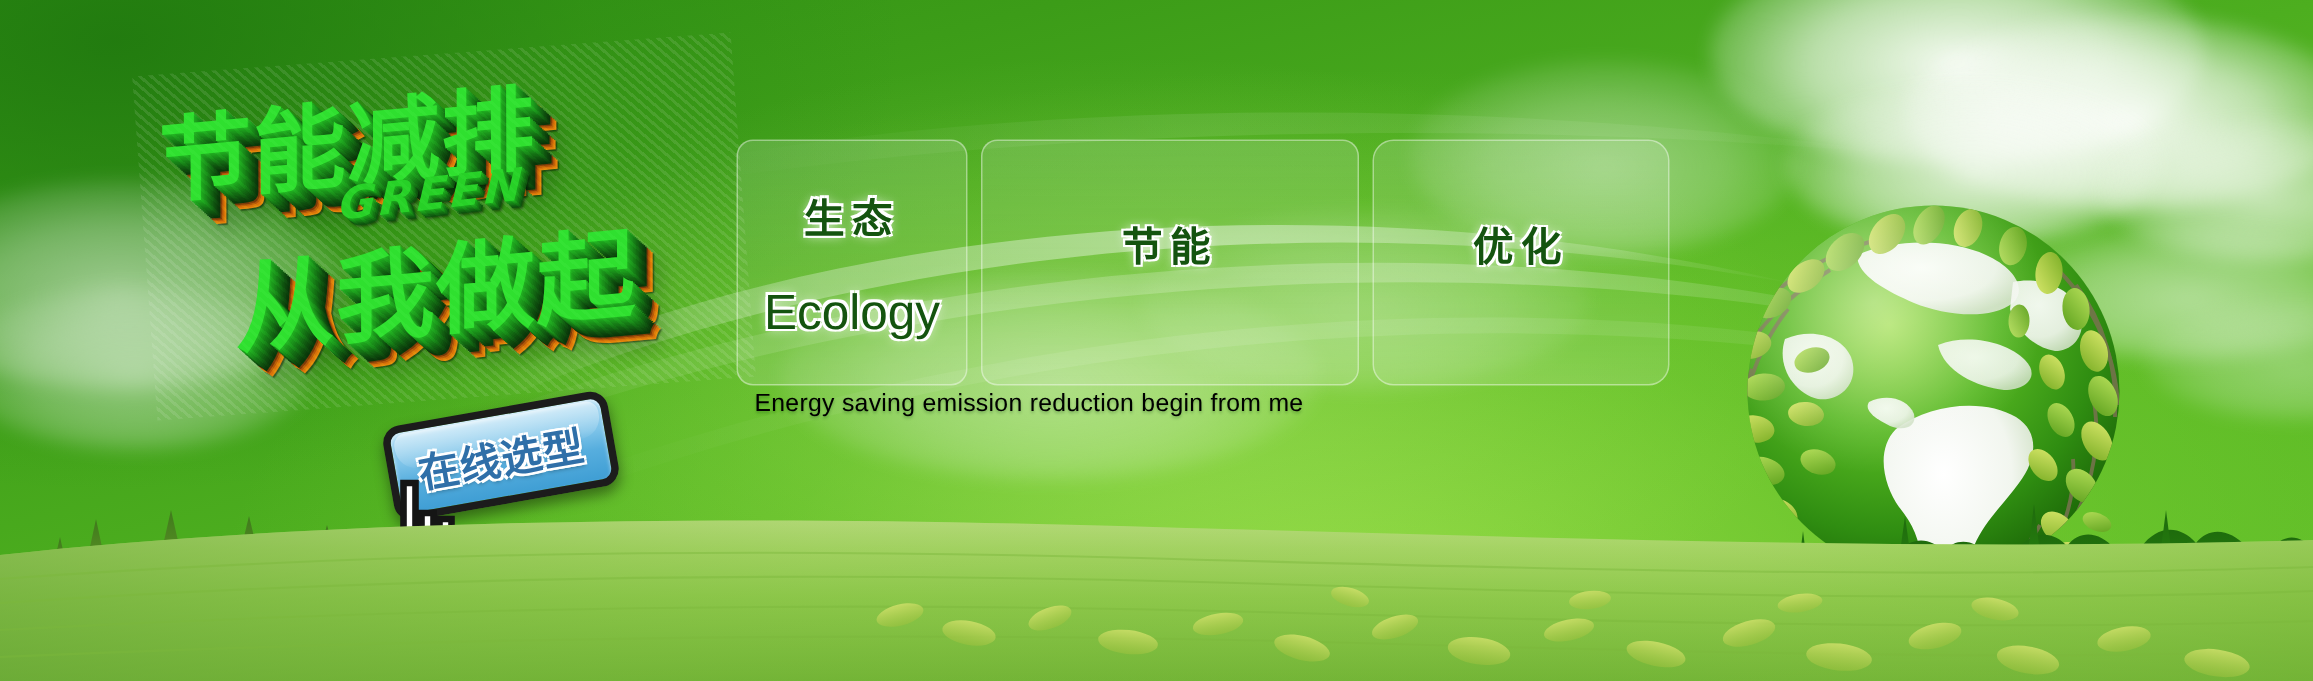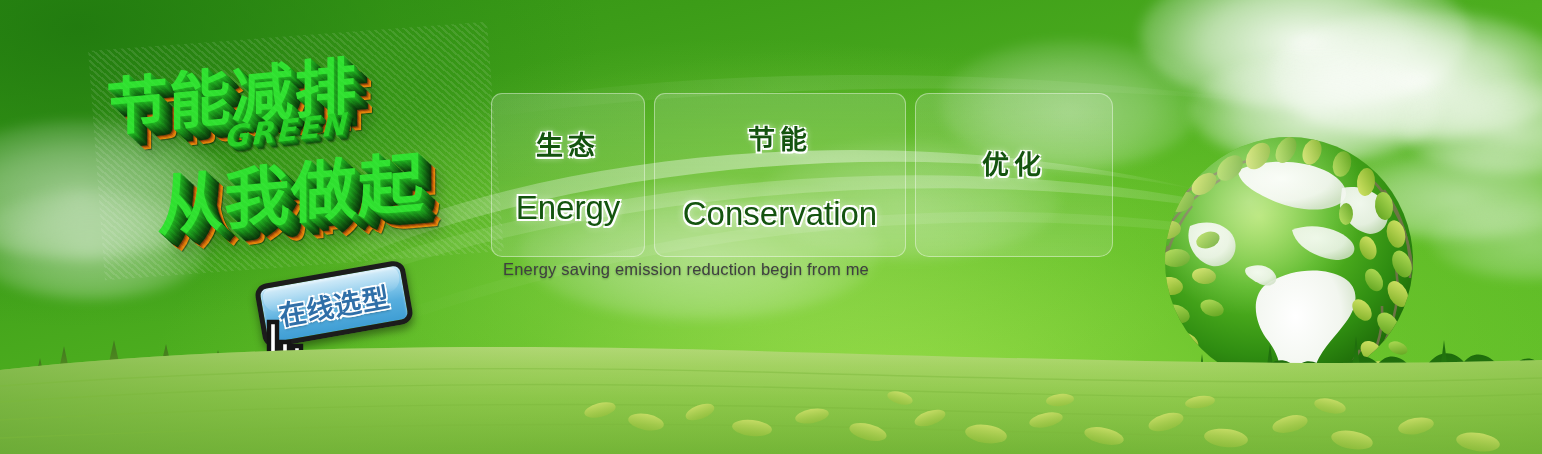--- a/index.html
+++ b/index.html
@@ -243,21 +243,21 @@
        0 0 8px rgba(255,255,255,0.95);
   }
 
   
   .tagline {
     position: absolute;
     left: 503px;
     top: 260px;
     font-family: "Liberation Sans", sans-serif;
     font-size: 16.5px;
-    color: #404040;
+    color: #000000;
     letter-spacing: 0.2px;
     text-shadow: 0 1px 2px rgba(0,60,0,0.30);
     white-space: nowrap;
   }
 
   
   .globe-wrap {
     position: absolute;
     left: 1146px;
     top: 118px;
@@ -330,25 +330,24 @@
 
   <svg class="cursor-hand" viewBox="0 0 36 40">
     <path d="M13 2 L17 2 L17 17 L19 17 L19 12 L23 12 L23 18 L25 18 L25 14 L29 14 L29 20
              L31 20 L31 18 L34 18 L34 30 C34 35 30 38 25 38 L16 38
              C12 38 10 35 8 31 L2 22 L5 19 L12 24 L13 24 Z" fill="#ffffff" stroke="#151515" stroke-width="2.2" stroke-linejoin="miter"></path>
   </svg>
 
   <div class="cards">
     <div class="card w1">
       <div class="card-cn">生态</div>
-      <div class="card-en">Energy</div>
+      <div class="card-en">Ecology</div>
     </div>
     <div class="card w2">
       <div class="card-cn">节能</div>
-      <div class="card-en">Conservation</div>
     </div>
     <div class="card w3">
       <div class="card-cn">优化</div>
     </div>
   </div>
 
   <div class="tagline">Energy saving emission reduction begin from me</div>
 
   <svg class="globe-wrap" viewBox="0 0 286 286">
     <defs>

